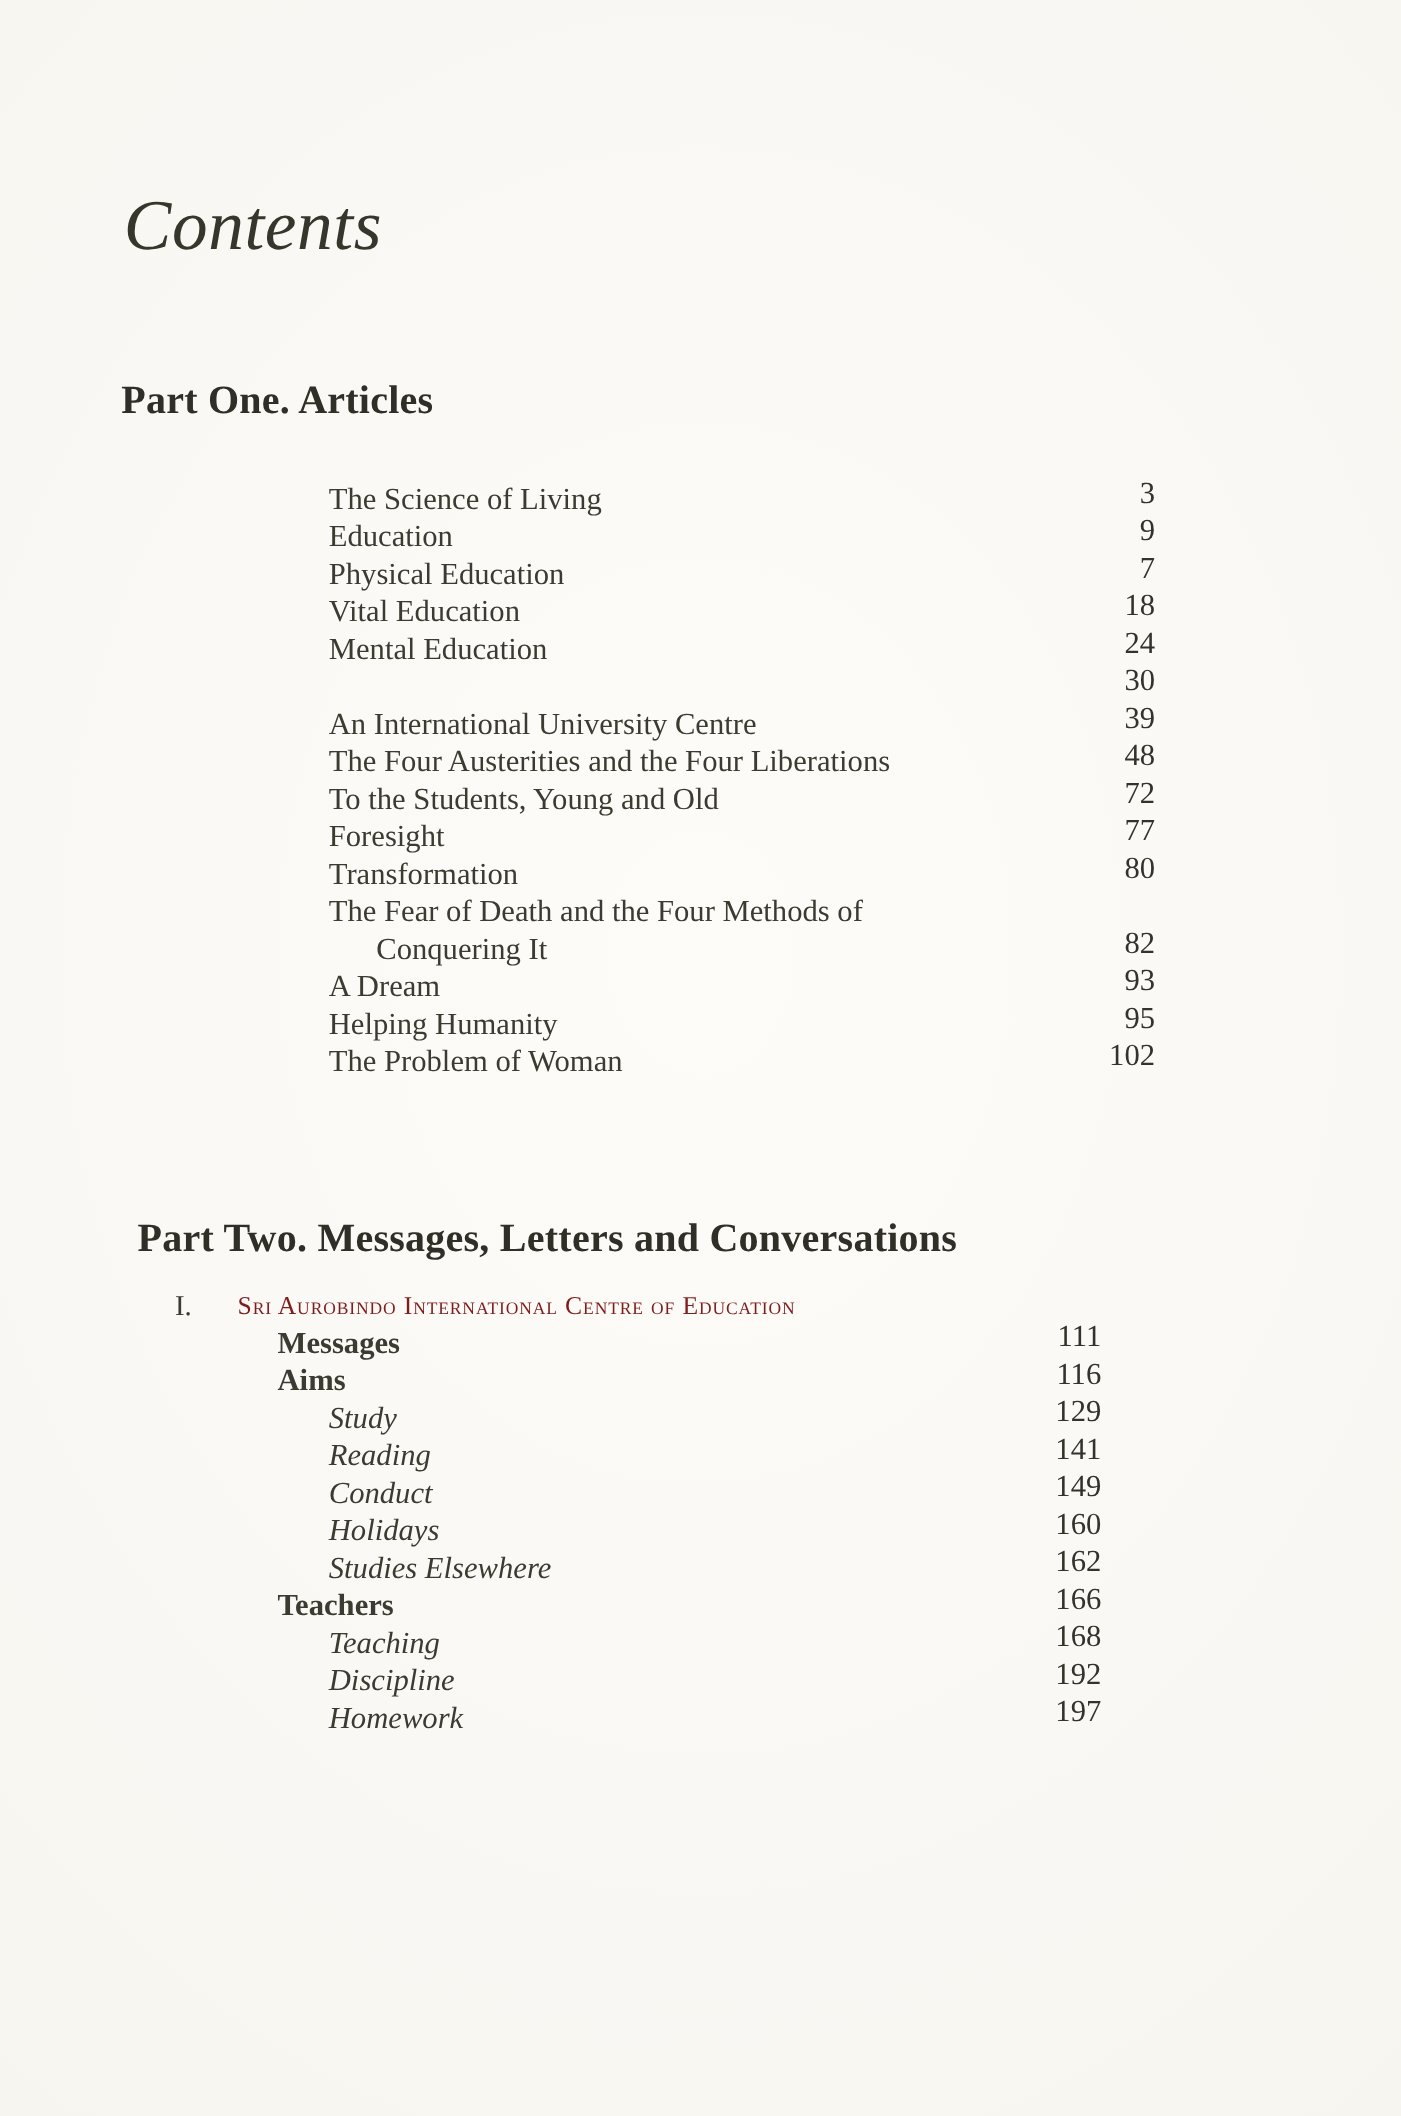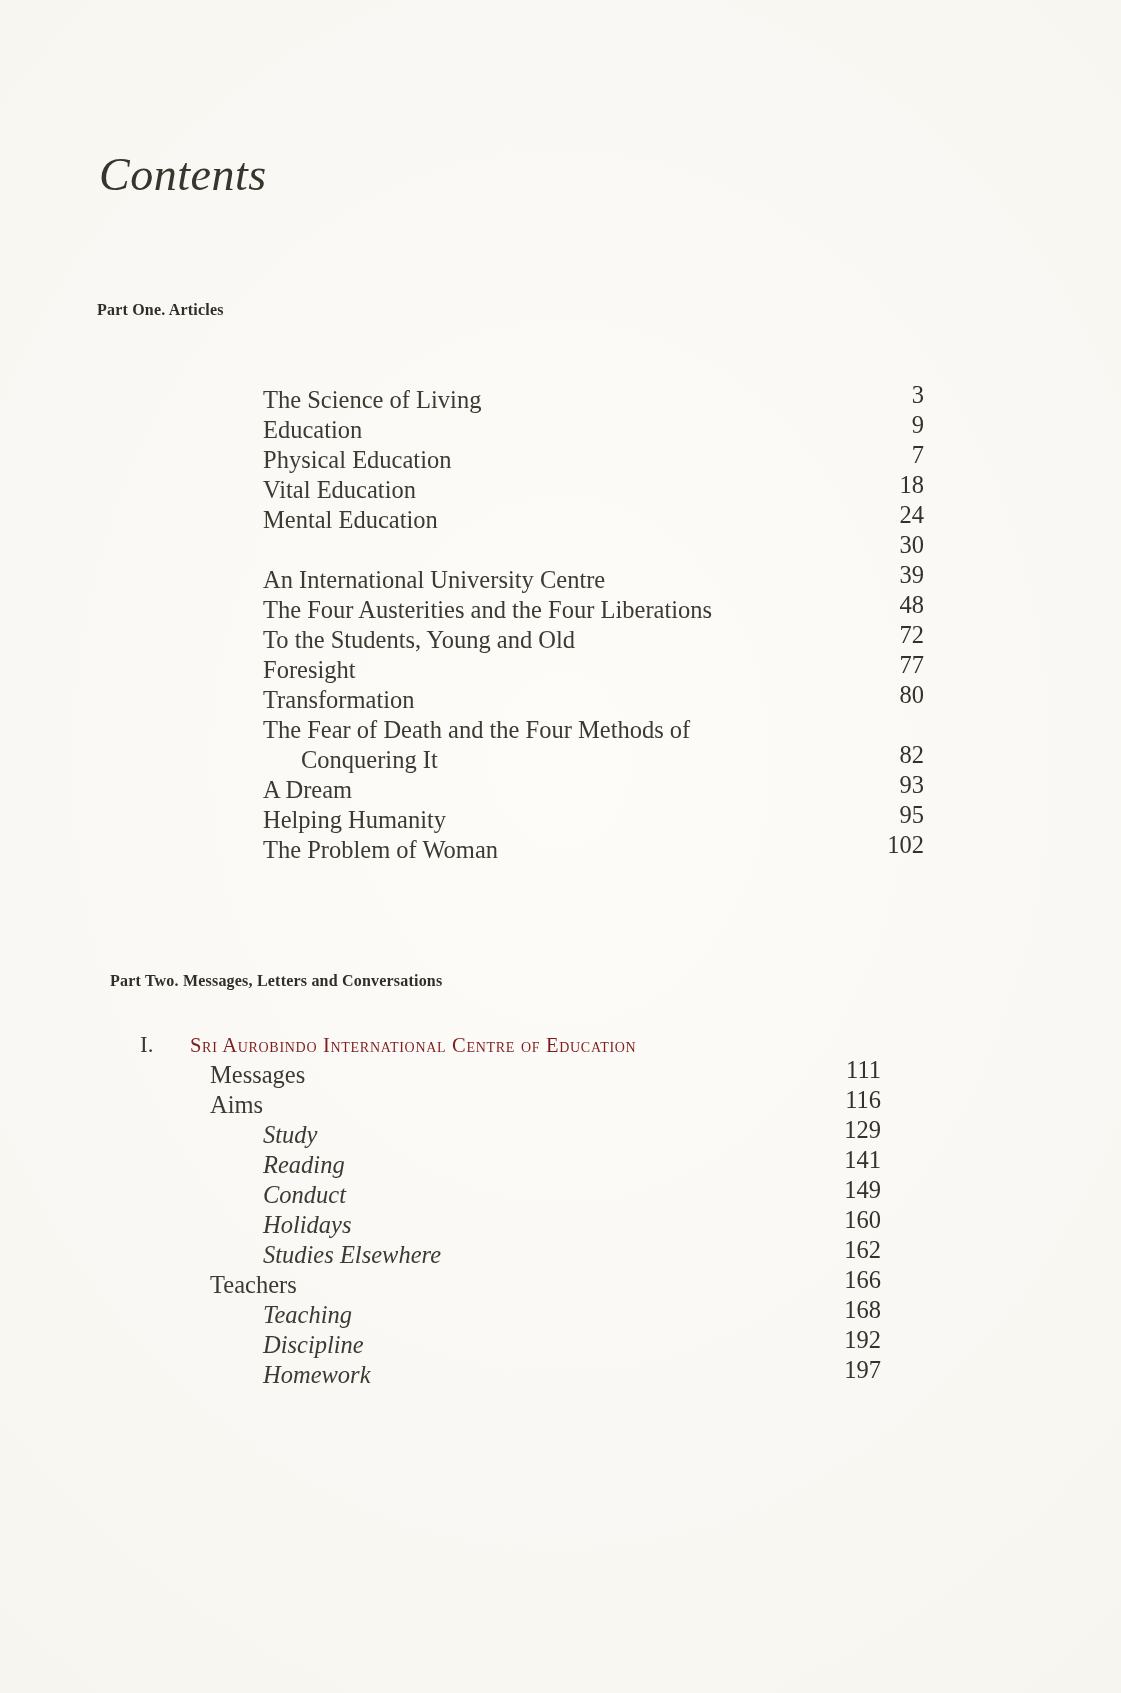--- a/index.html
+++ b/index.html
@@ -29,31 +29,31 @@
     position: absolute;
     inset: 0;
   }
 
   
   .toc-title {
     position: absolute;
     left: 99px;
     top: 152px;
     font-style: italic;
-    font-size: 46px;
+    font-size: 57px;
     letter-spacing: 0.5px;
     color: #36362c;
     line-height: 1;
   }
 
   
   .part-heading {
     position: absolute;
     font-weight: bold;
-    font-size: 16px;
+    font-size: 32px;
     color: #2f2f27;
     letter-spacing: 0.2px;
     white-space: nowrap;
   }
   #part-one-heading { left: 97px; top: 301px; }
   #part-two-heading { left: 110px; top: 940px; margin-top: 32px; }
 
   
   .entries {
     position: absolute;
@@ -99,21 +99,21 @@
     line-height: 30px;
     color: #3b3b31;
   }
   .row.section .label {
     left: 190px;
     font-size: 20.5px;
     font-variant: small-caps;
     letter-spacing: 0.7px;
     color: #7f1d1d;
   }
-  .row.lvl1 .label { left: 210px; }
+  .row.lvl1 .label { left: 222px; font-weight: bold; }
   .row.lvl2 .label {
     left: 263px;
     font-style: italic;
   }
 
   
   .entries .row:nth-child(n) .pageno { }
 </style>
 </head>
 <body>

